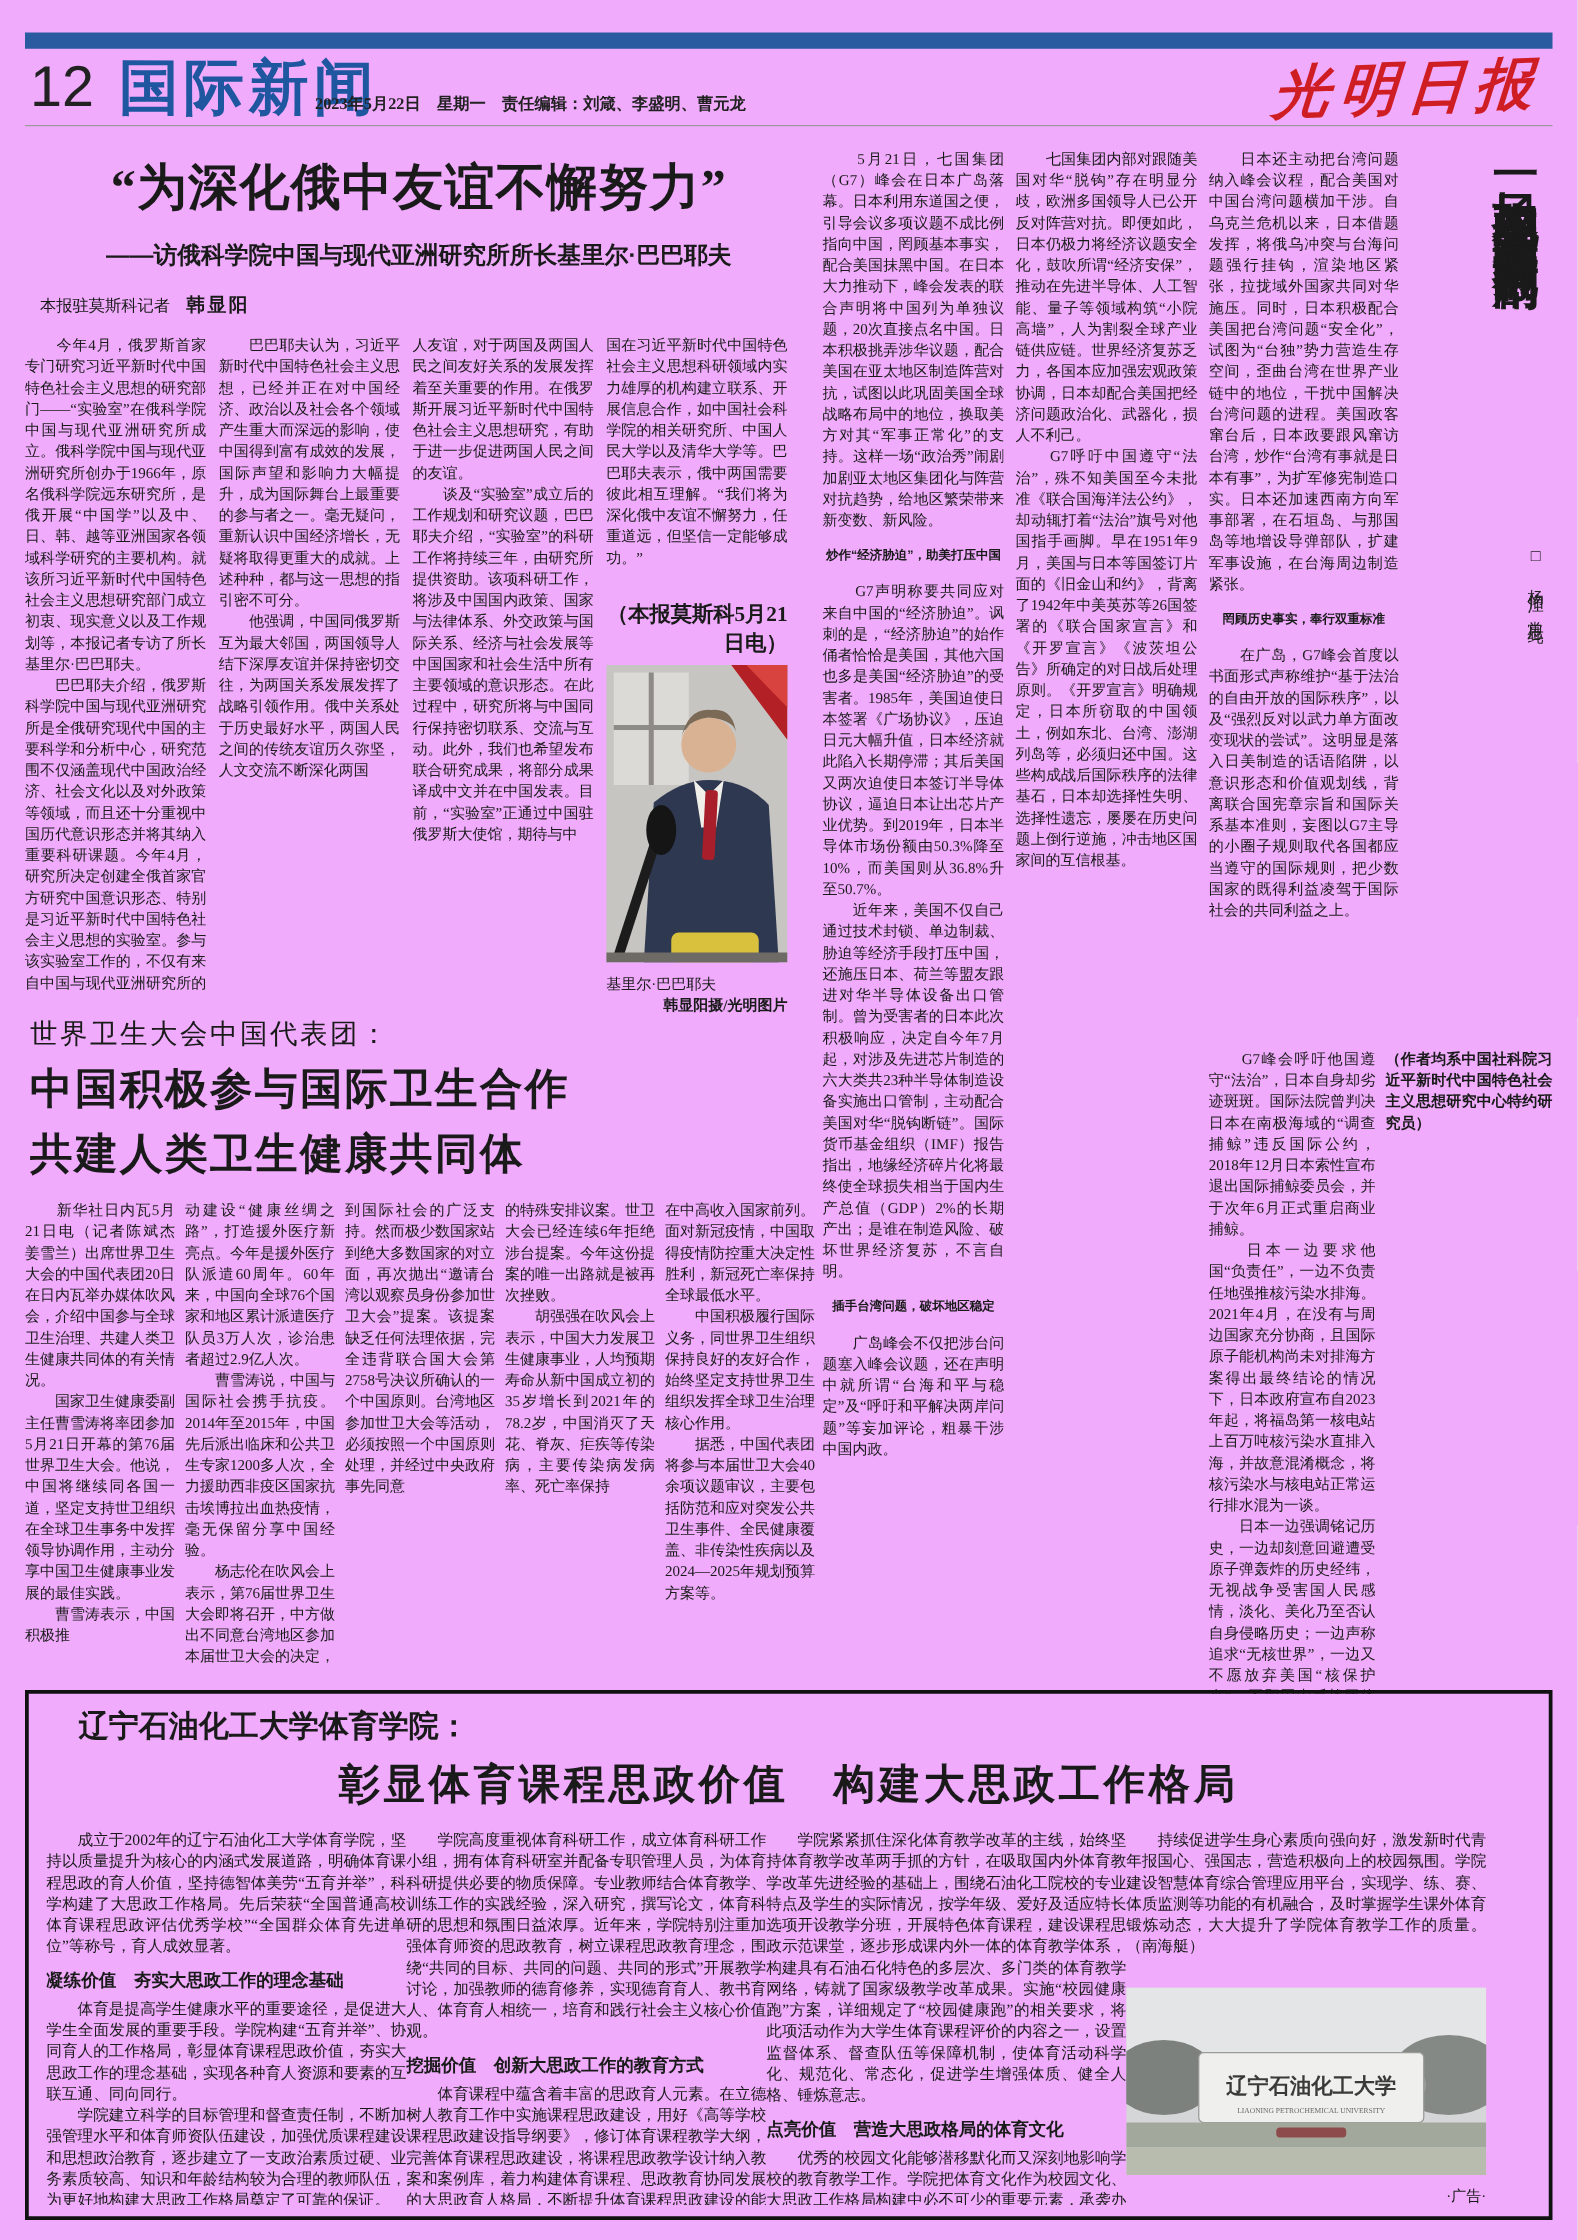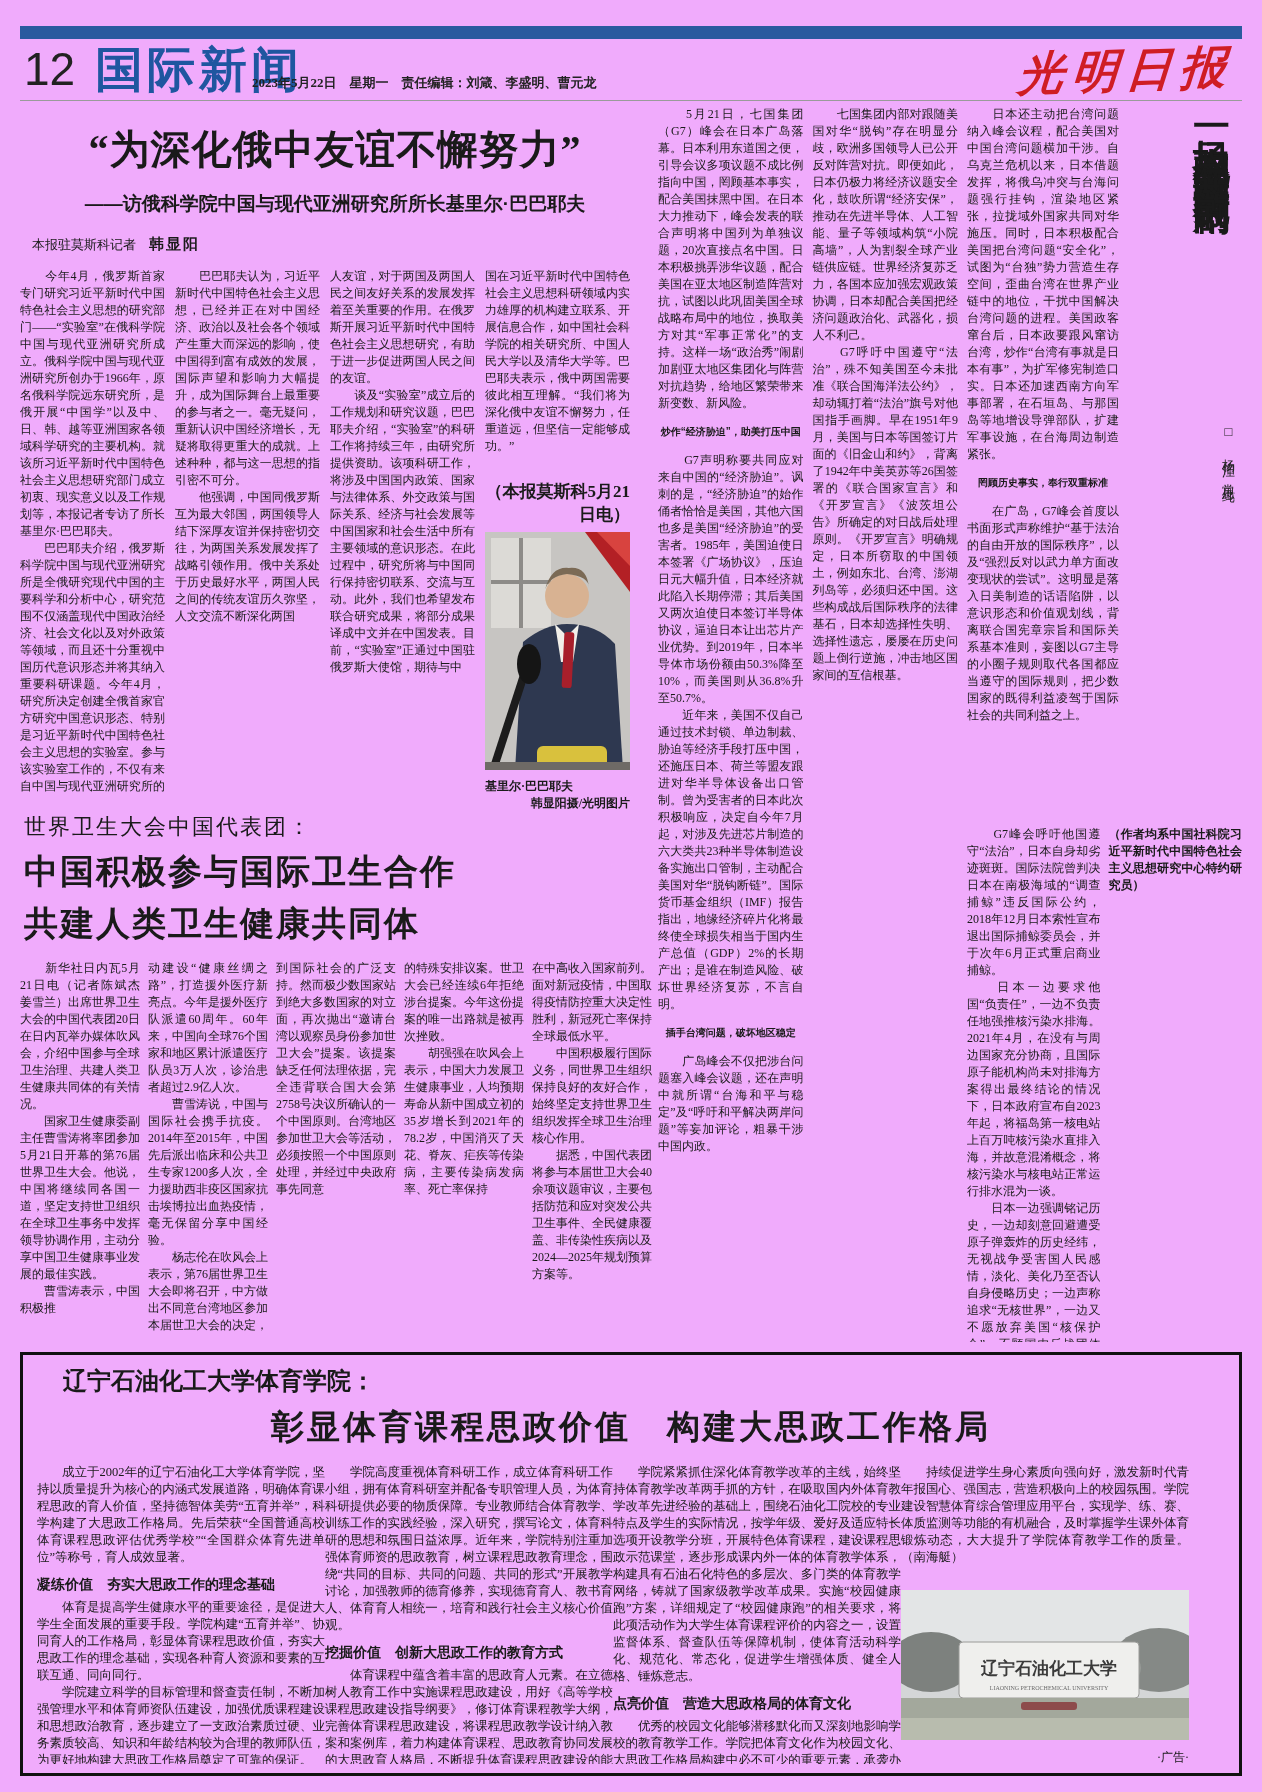--- a/index.html
+++ b/index.html
@@ -23,24 +23,24 @@
   .mod-a{position:absolute;left:20px;top:106px;width:630px;height:704px;}
   .a-head{font-size:40px;font-weight:bold;text-align:center;letter-spacing:1px;margin-top:16px;}
   .a-sub{font-size:19px;font-weight:bold;text-align:center;margin-top:14px;
          font-family:"Liberation Sans","DejaVu Sans",sans-serif;}
   .a-byline{font-size:13px;margin:18px 0 0 12px;}
   .a-byline b{font-size:15px;letter-spacing:2px;}
   .a-cols{display:flex;gap:10px;margin-top:14px;height:528px;}
   .a-col{width:145px;height:528px;}
   .signoff{font-weight:bold;text-align:right;font-size:17px;margin-top:2px;}
   .photo-wrap{margin-top:6px;width:145px;}
-  .photo-cap{font-size:12px;font-weight:bold;margin-top:4px;}
+  .photo-cap{font-size:12px;font-weight:normal;margin-top:4px;}
   .photo-credit{font-size:12px;font-weight:bold;text-align:right;}
   
-  .mod-c{position:absolute;left:658px;top:106px;width:584px;height:1238px;display:flex;gap:9px;}
+  .mod-c{position:absolute;left:658px;top:119px;width:584px;height:1238px;display:flex;gap:9px;}
   .c-col1,.c-col2{width:146px;height:1238px;}
   .c-right{width:276px;display:flex;flex-direction:column;}
   .c-topband{display:flex;gap:8px;height:716px;}
   .c-col3{width:152px;height:716px;}
   .c-titleblock{width:110px;height:716px;writing-mode:vertical-rl;display:flex;}
   .c-title{font-size:37px;font-weight:bold;letter-spacing:4px;line-height:52px;}
   .c-byline{font-size:13px;letter-spacing:3px;padding-top:250px;color:#222;}
   .c-bottom{margin-top:4px;height:516px;column-count:2;column-gap:8px;overflow:hidden;}
   .c-bottom .jtext{font-size:12px;line-height:17px;}
   .c-footnote{font-weight:bold;font-size:12px;line-height:17px;white-space:pre-line;text-align:justify;}

